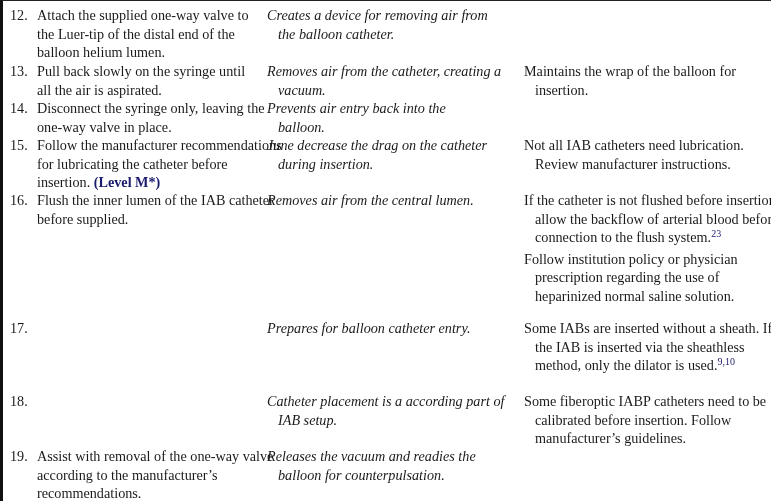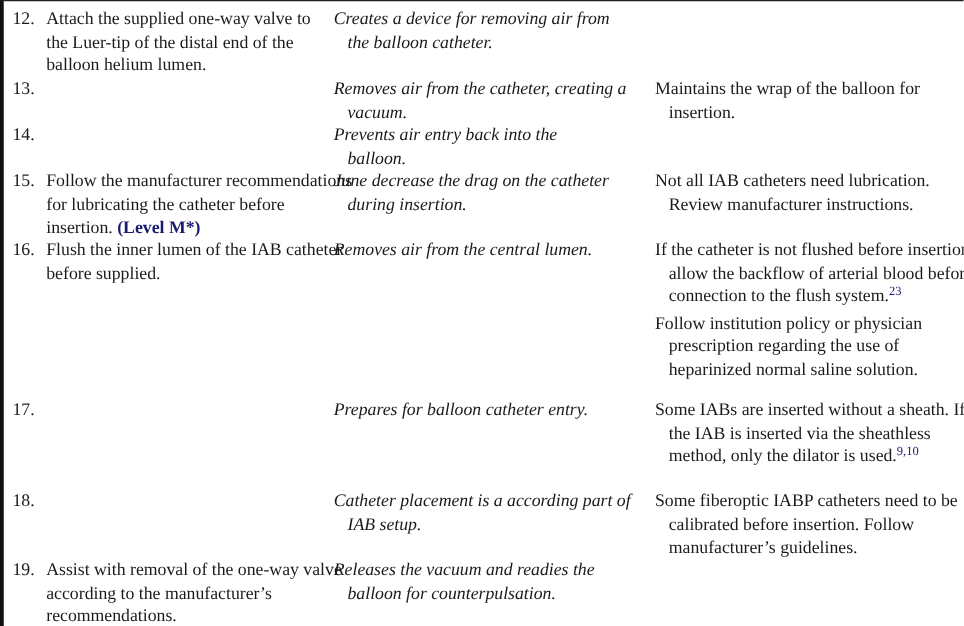--- a/index.html
+++ b/index.html
@@ -35,33 +35,33 @@
     <div class="col c1">
       <span class="step" style="width:230px"><span class="num">12.</span><span>Attach the supplied one-way valve to the Luer-tip of the distal end of the balloon helium lumen.</span></span>
     </div>
     <div class="col c2">
       <span class="hang" style="width:215px">Creates a device for removing air from the balloon catheter.</span>
     </div>
   </div>
 
   <div class="row" style="top:61px">
     <div class="col c1">
-      <span class="step" style="width:215px"><span class="num">13.</span></span>
+      <span class="step" style="width:215px"><span class="num">13.</span><span>Pull back slowly on the syringe until all the air is aspirated.</span></span>
     </div>
     <div class="col c2">
       <span class="hang" style="width:240px">Removes air from the catheter, creating a vacuum.</span>
     </div>
     <div class="col c3">
       <span class="hang para" style="width:245px">Maintains the wrap of the balloon for insertion.</span>
     </div>
   </div>
 
   <div class="row" style="top:98px">
     <div class="col c1">
-      <span class="step" style="width:232px"><span class="num">14.</span></span>
+      <span class="step" style="width:232px"><span class="num">14.</span><span>Disconnect the syringe only, leaving the one-way valve in place.</span></span>
     </div>
     <div class="col c2">
       <span class="hang" style="width:205px">Prevents air entry back into the balloon.</span>
     </div>
   </div>
 
   <div class="row" style="top:135px">
     <div class="col c1">
       <span class="step" style="width:245px"><span class="num">15.</span><span>Follow the manufacturer recommendations for lubricating the catheter before insertion.</span> <span class="level">(Level M*)</span></span>
     </div>

